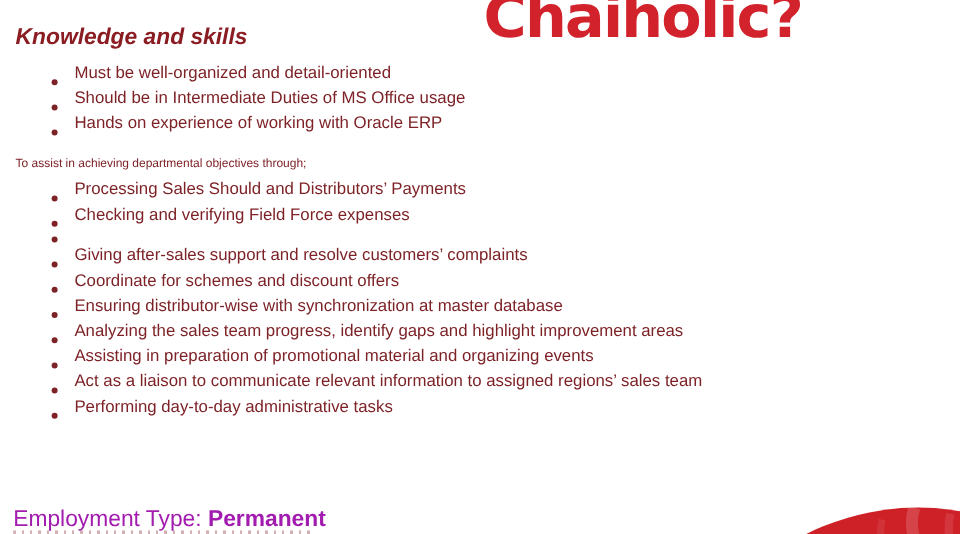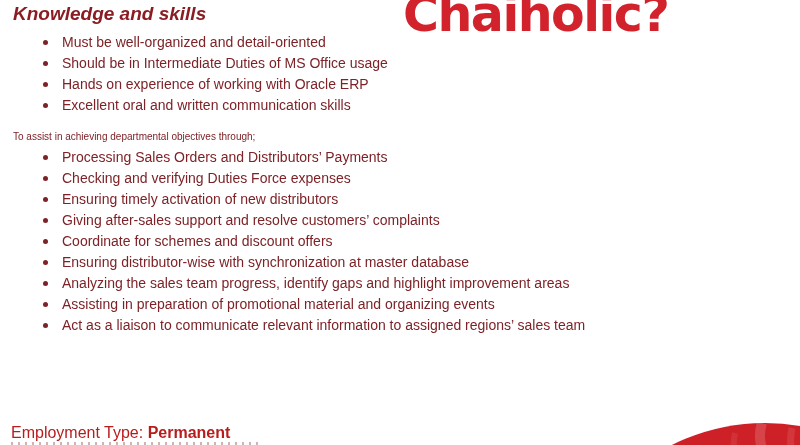--- a/index.html
+++ b/index.html
@@ -12,37 +12,37 @@
     position:absolute;left:403px;top:-10px;
     font-family:"DejaVu Sans",sans-serif;font-weight:800;
     font-size:49px;line-height:1;letter-spacing:-1.5px;
     color:#d2232d;white-space:nowrap;
   }
   
   .sec{position:absolute;left:13px;width:720px;color:#7d2227;}
   .sec1{top:2px;}
   .sec2{top:126px;}
   .sec h2{
-    margin:0 0 6px 0;font-size:19px;line-height:24px;
+    margin:18px 0 6px 0;font-size:19px;line-height:24px;
     font-weight:bold;font-style:italic;color:#8a1c22;
   }
   .intro{margin:0;font-size:10px;line-height:21px;color:#7d2227;}
   ul.blist{margin:0;padding:0;list-style:none;}
   ul.blist li{
-    display:flex;align-items:flex-start;
+    display:flex;align-items:flex-end;
     font-size:14px;line-height:21px;color:#7d2227;
   }
   .dot{
     flex:0 0 auto;width:5px;height:5px;border-radius:50%;
     background:#7d2227;margin:8px 14px 0 30px;
   }
   
   .employment{
     position:absolute;left:11px;top:424px;margin:0;
-    font-size:16px;line-height:18px;color:#b91c1c;
+    font-size:19px;line-height:18px;color:#a21caf;
   }
   .employment b{font-weight:bold;}
   
   .clipped-line{
     position:absolute;left:11px;top:442px;width:250px;height:3px;
     background:repeating-linear-gradient(90deg,
       rgba(125,34,39,.35) 0 2px, rgba(125,34,39,0) 2px 7px);
   }
   
   .chai-circle{
@@ -66,41 +66,36 @@
         <span>Must be well-organized and detail-oriented</span>
       </li>
       <li>
         <span class="dot"></span>
         <span>Should be in Intermediate Duties of MS Office usage</span>
       </li>
       <li>
         <span class="dot"></span>
         <span>Hands on experience of working with Oracle ERP</span>
       </li>
-      <li>
-        <span class="dot"></span>
-        <span>Excellent oral and written communication skills</span>
-      </li>
     </ul>
   </section>
 
   <section class="sec sec2">
     <p class="intro">To assist in achieving departmental objectives through;</p>
     <ul class="blist">
       <li>
         <span class="dot"></span>
-        <span>Processing Sales Orders and Distributors’ Payments</span>
+        <span>Processing Sales Should and Distributors’ Payments</span>
       </li>
       <li>
         <span class="dot"></span>
-        <span>Checking and verifying Duties Force expenses</span>
+        <span>Checking and verifying Field Force expenses</span>
       </li>
       <li>
         <span class="dot"></span>
-        <span>Ensuring timely activation of new distributors</span>
       </li>
       <li>
         <span class="dot"></span>
         <span>Giving after-sales support and resolve customers’ complaints</span>
       </li>
       <li>
         <span class="dot"></span>
         <span>Coordinate for schemes and discount offers</span>
       </li>
       <li>
@@ -112,20 +107,24 @@
         <span>Analyzing the sales team progress, identify gaps and highlight improvement areas</span>
       </li>
       <li>
         <span class="dot"></span>
         <span>Assisting in preparation of promotional material and organizing events</span>
       </li>
       <li>
         <span class="dot"></span>
         <span>Act as a liaison to communicate relevant information to assigned regions’ sales team</span>
       </li>
+      <li>
+        <span class="dot"></span>
+        <span>Performing day-to-day administrative tasks</span>
+      </li>
     </ul>
   </section>
 
   <p class="employment"><span>Employment Type: </span><b>Permanent</b></p>
 
   <div class="clipped-line"></div>
 
   <div class="chai-circle">
     <svg width="416" height="416" viewBox="0 0 416 416">
       <path d="M205 0 C 195 30, 225 45, 210 80 C 200 110, 230 130, 215 160" fill="none" stroke="#ffffff" stroke-opacity="0.16" stroke-width="10"></path>

